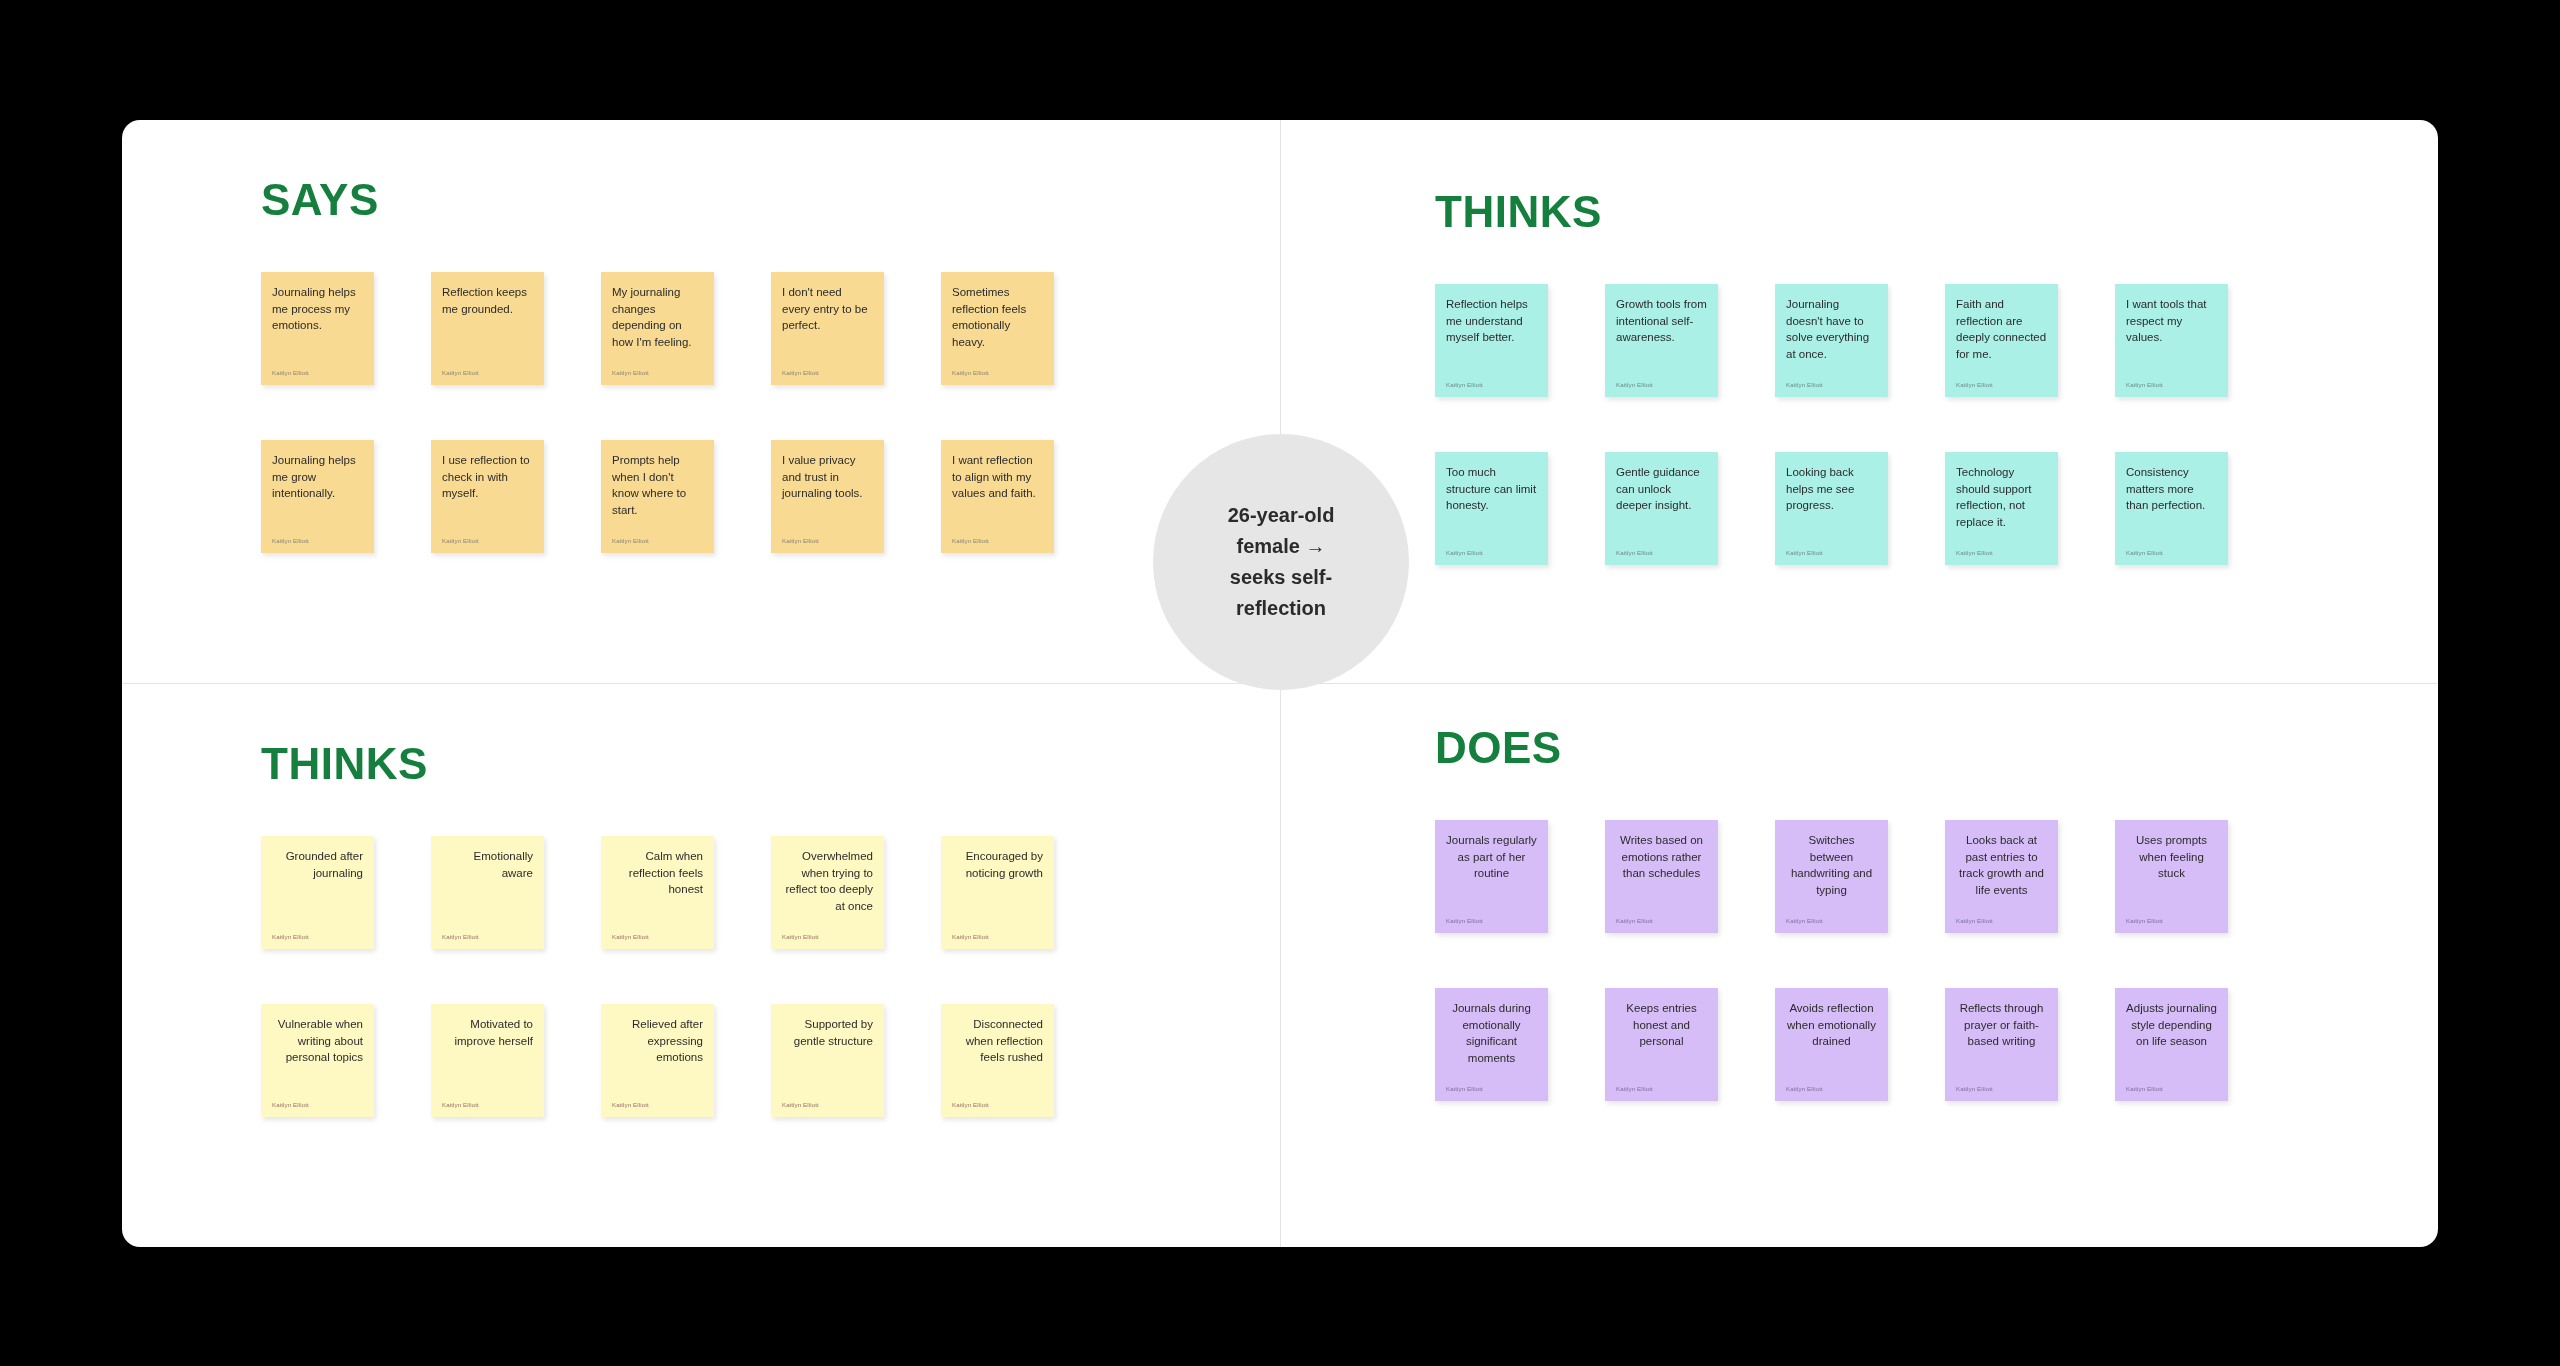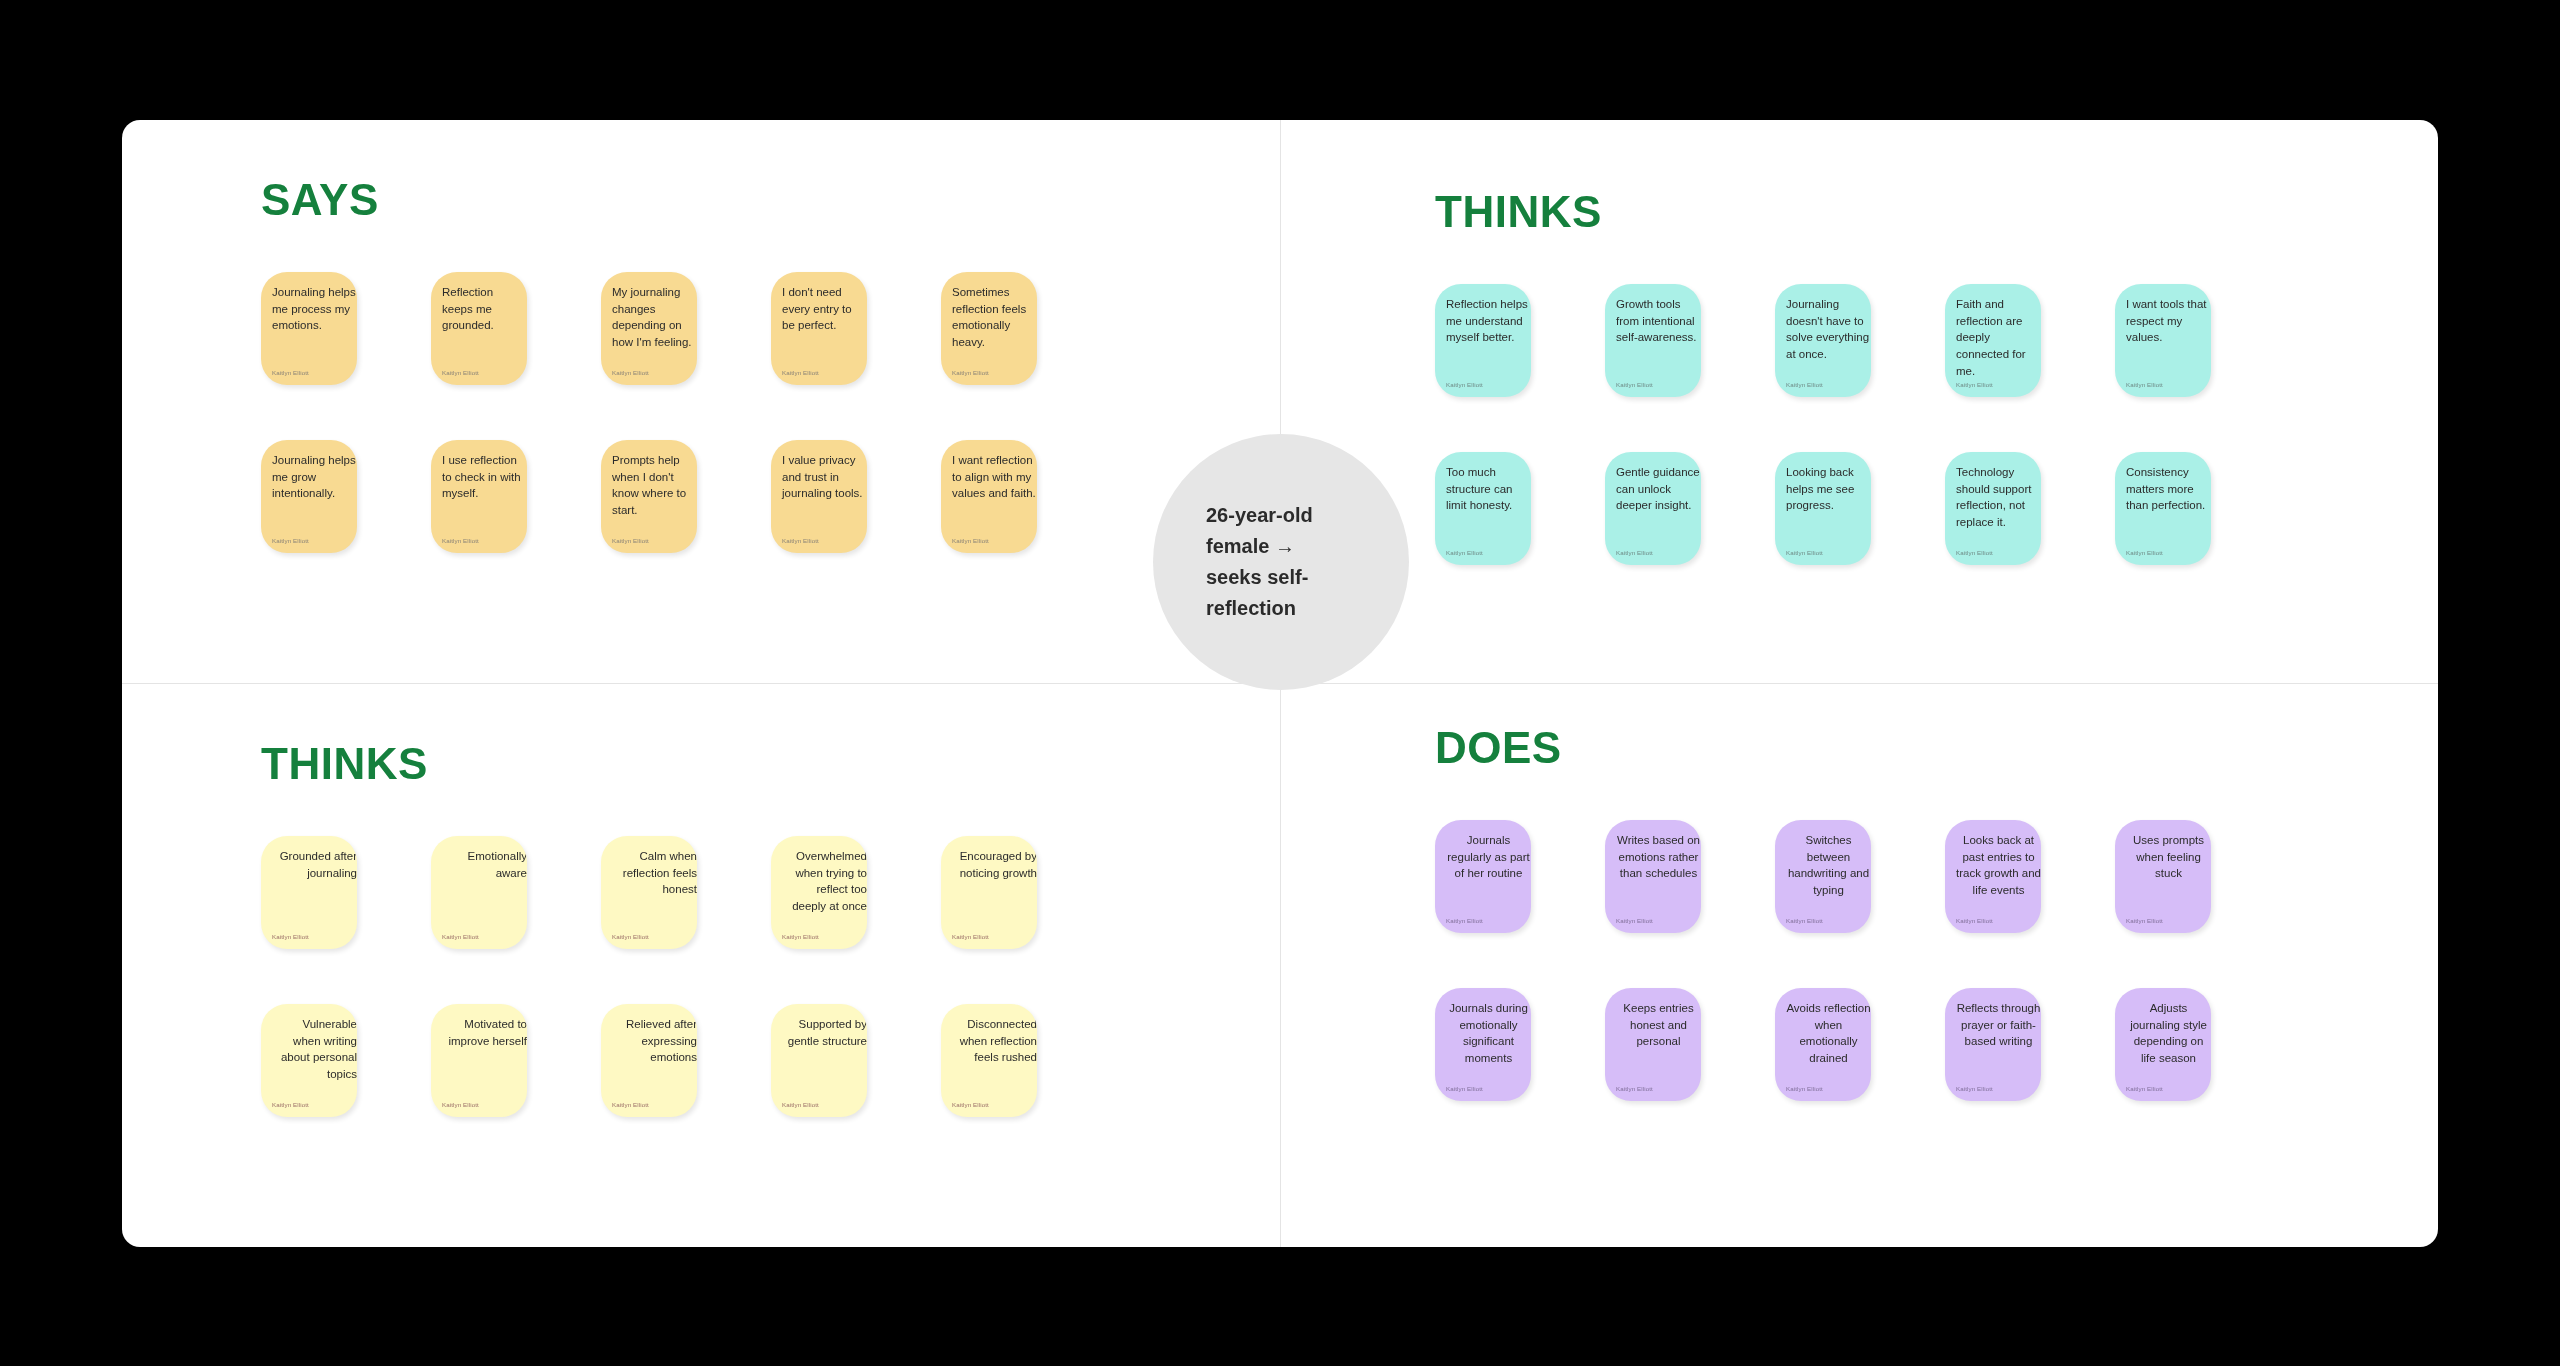--- a/index.html
+++ b/index.html
@@ -69,26 +69,25 @@
     column-gap: 57px;
     row-gap: 55px;
   }
   #q-says   .note-grid { left: 139px; top: 152px; }
   #q-feels  .note-grid { left: 139px; top: 152px; }
   #q-thinks .note-grid { left: 154px; top: 152px; }
   #q-does   .note-grid { left: 154px; top: 152px; }
 
   .note {
     position: relative;
-    width: 96px;
+    width: 113px;
     height: 113px;
-    padding: 12px 0 0 11px;
+    padding: 12px 11px 0 11px;
     box-shadow: 2px 3px 5px rgba(0,0,0,0.10);
     overflow: hidden;
-    border-radius: 26px;
   }
   .note-text {
     font-size: 11.5px;
     line-height: 1.45;
     color: #2b2b2b;
     display: block;
   }
   .note-author {
     position: absolute;
     left: 11px;
@@ -112,20 +111,21 @@
     position: absolute;
     left: 1031px;
     top: 314px;
     width: 256px;
     height: 256px;
     border-radius: 50%;
     background: #e6e6e6;
     display: flex;
     align-items: center;
     justify-content: center;
+    text-align: center;
     z-index: 5;
   }
   #persona-text {
     font-size: 20px;
     font-weight: bold;
     line-height: 1.55;
     color: #2b2b2b;
     width: 150px;
   }
 </style>

